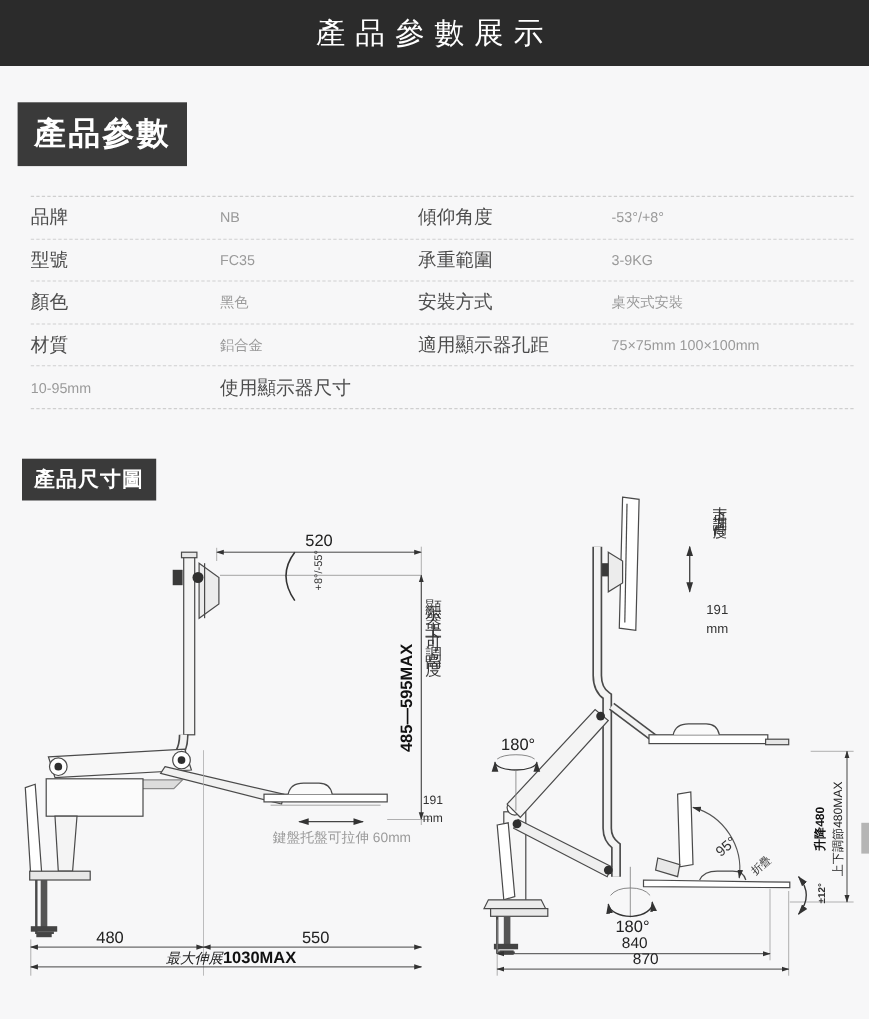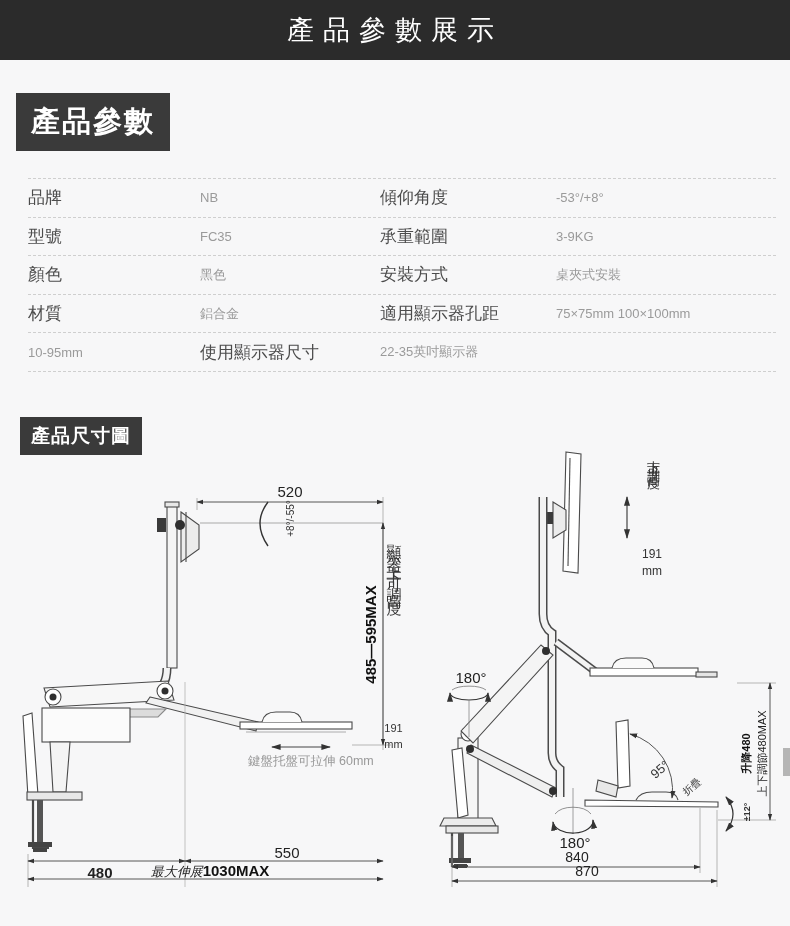--- a/index.html
+++ b/index.html
@@ -67,21 +67,20 @@
     </div>
     <div class="spec-row">
       <div class="spec-label">材質</div>
       <div class="spec-value">鋁合金</div>
       <div class="spec-label">適用顯示器孔距</div>
       <div class="spec-value">75×75mm  100×100mm</div>
     </div>
     <div class="spec-row">
       <div class="spec-value">10-95mm</div>
       <div class="spec-label">使用顯示器尺寸</div>
-      <div class="spec-value">22-35英吋顯示器</div>
     </div>
   </div>
 
   <div class="badge badge-dims">產品尺寸圖</div>
 
   <div class="diagram-area">
 
     <svg width="790" height="460" viewBox="0 0 790 460">
       <defs>
         <marker id="arr" viewBox="0 0 10 10" refX="9" refY="5" markerWidth="8" markerHeight="8" orient="auto-start-reverse">
@@ -211,21 +210,21 @@
 
     <div class="anno dim-num" style="left:240px; top:33px; width:100px;">520</div>
     <div class="anno rot" style="left:258px; top:63px; width:64px; font-size:10px;">+8°/-55°</div>
     <div class="anno rot bold-dim" style="left:310px; top:176px; width:120px;">485—595MAX</div>
     <div class="anno" style="left:384px; top:82px; display:flex; flex-direction:column; align-items:center; gap:4px;">
       <div class="vtext" style="font-size:15px; letter-spacing:7px; height:186px;">顯示器上下可調高度</div>
       <div style="font-size:11px; color:#333;">191</div>
       <div style="font-size:11px; color:#333;">mm</div>
     </div>
     <div class="anno note-gray" style="left:248px; top:303px; width:124px; text-align:center;">鍵盤托盤可拉伸 60mm</div>
-    <div class="anno dim-num" style="left:70px; top:414px; width:60px;font-weight:bold;">480</div>
+    <div class="anno dim-num" style="left:70px; top:394px; width:60px;">480</div>
     <div class="anno dim-num" style="left:257px; top:394px; width:60px;">550</div>
     <div class="anno" style="left:135px; top:412px; width:150px; text-align:center;">
       <span class="kai">最大伸展</span><span class="bold-dim">1030MAX</span>
     </div>
 
     <div class="anno" style="left:642px; top:0px; display:flex; flex-direction:column; align-items:flex-start; gap:3px;">
       <div class="vtext" style="font-size:13px; letter-spacing:3px; height:94px; margin-left:2px;">上下可調高度</div>
       <div style="font-size:12px; color:#333;">191</div>
       <div style="font-size:12px; color:#333;">mm</div>
     </div>

